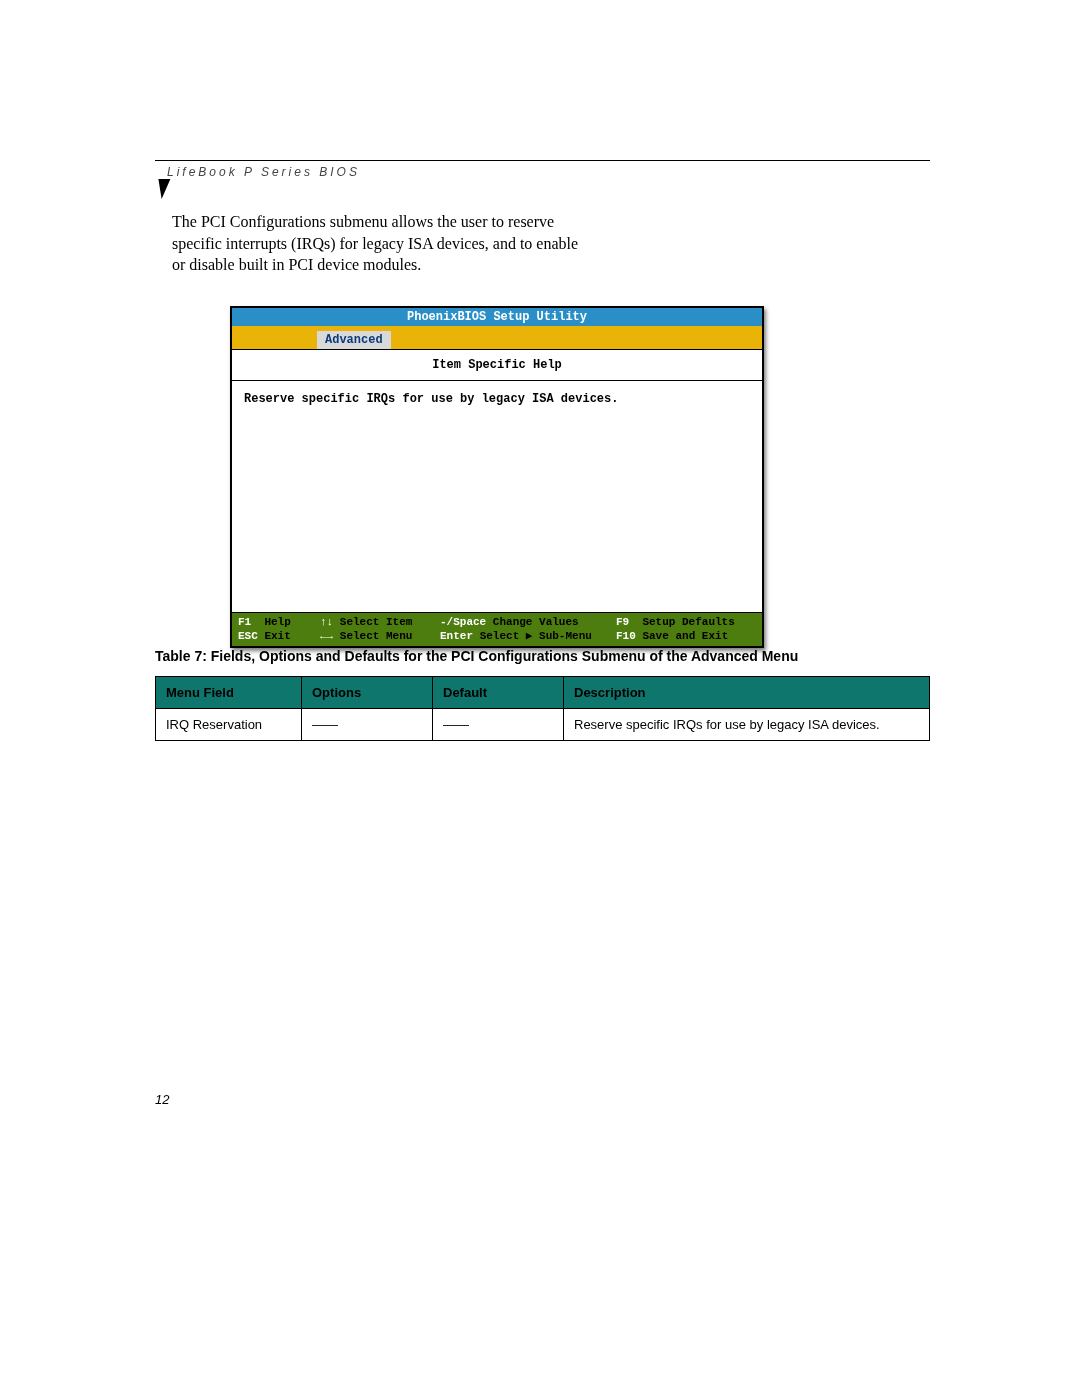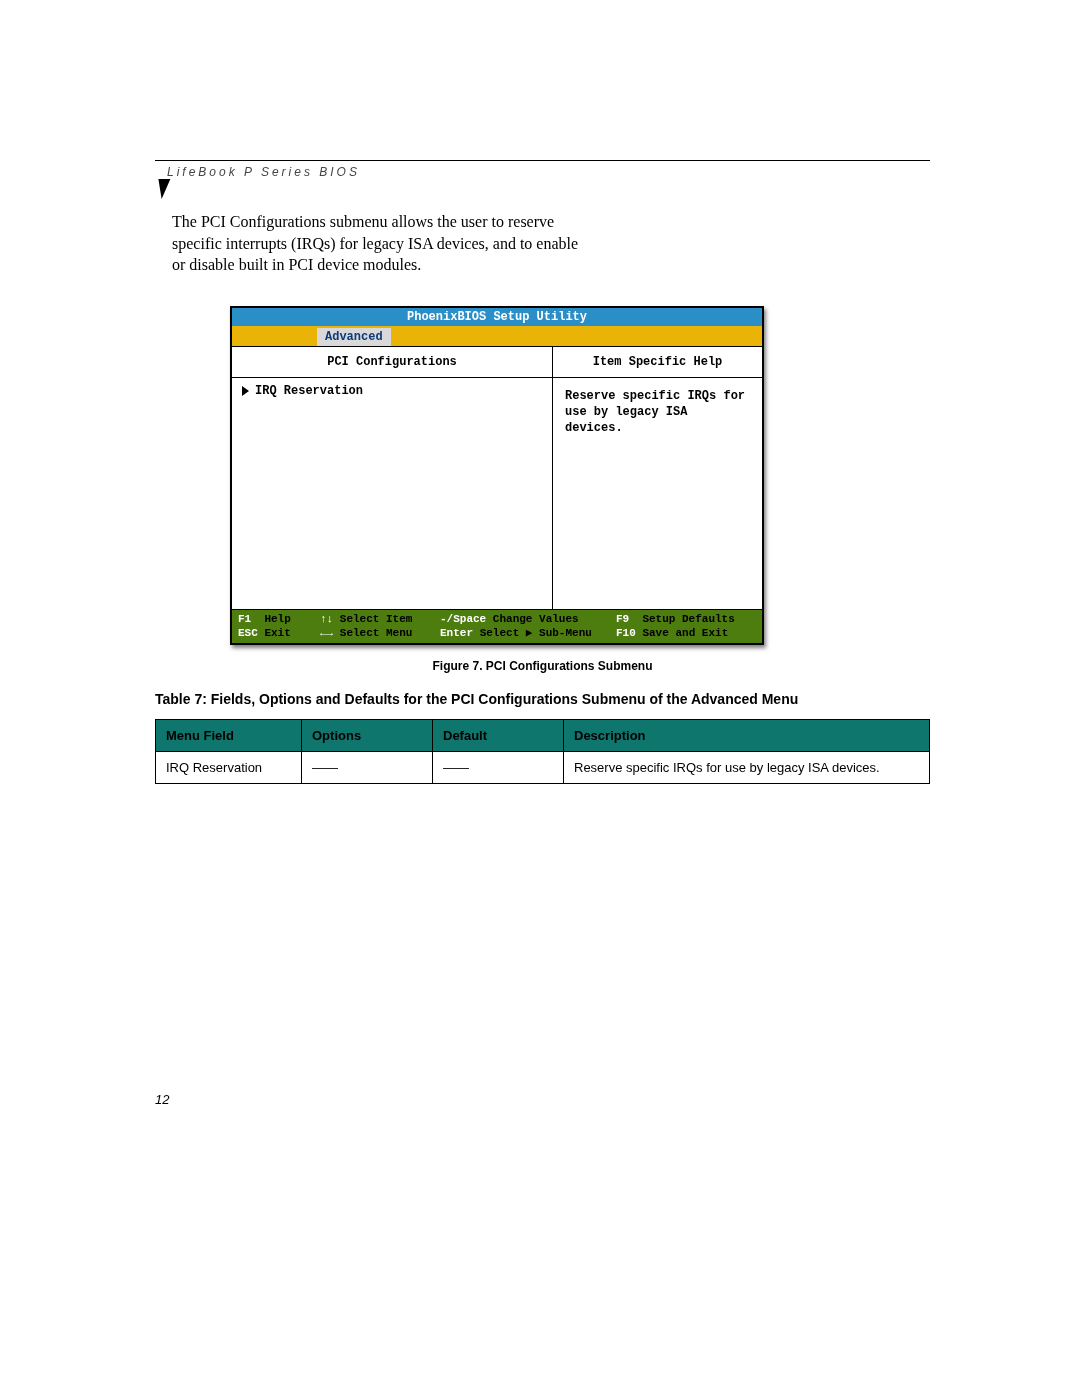--- a/index.html
+++ b/index.html
@@ -62,21 +62,21 @@
     font-family: 'Courier New', monospace;
     font-size: 12px;
     font-weight: bold;
     background: #fff;
   }
   .bios-title {
     background: #2a8fc7;
     color: #fff;
     text-align: center;
     padding: 2px 0;
-    border-bottom: 2px solid #eab308;
+    border-bottom: 5px solid #eab308;
   }
   .bios-tabs {
     background: #eab308;
     display: flex;
     border-bottom: 1px solid #000;
     height: 18px;
   }
   .tab-spacer { width: 85px; }
   .tab-active {
     background: #d9d9d9;
@@ -193,29 +193,20 @@
 
   <div class="body-text">The PCI Configurations submenu allows the user to reserve specific interrupts (IRQs) for legacy ISA devices, and to enable or disable built in PCI device modules.</div>
 
   <div class="bios-box">
     <div class="bios-title">PhoenixBIOS Setup Utility</div>
     <div class="bios-tabs">
       <div class="tab-spacer"></div>
       <div class="tab-active">Advanced</div>
     </div>
     <div class="bios-middle">
-      <div class="bios-left">
-        <div class="bios-left-head">PCI Configurations</div>
-        <div class="bios-left-body">
-          <div class="submenu-row">
-            <span class="tri-right"></span>
-            <span>IRQ Reservation</span>
-          </div>
-        </div>
-      </div>
       <div class="bios-right">
         <div class="bios-right-head">Item Specific Help</div>
         <div class="bios-right-body">Reserve specific IRQs for use by legacy ISA devices.</div>
       </div>
     </div>
     <div class="bios-footer">
       <div class="fk-row">
         <span class="fk-c1"><span class="fk-key">F1</span>  <span class="fk-lbl">Help</span></span>
         <span class="fk-c2"><span class="fk-key">↑↓</span> <span class="fk-lbl">Select Item</span></span>
         <span class="fk-c3"><span class="fk-key">-/Space</span> <span class="fk-lbl">Change Values</span></span>
@@ -223,21 +214,20 @@
       </div>
       <div class="fk-row">
         <span class="fk-c1"><span class="fk-key">ESC</span> <span class="fk-lbl">Exit</span></span>
         <span class="fk-c2"><span class="fk-key">←→</span> <span class="fk-lbl">Select Menu</span></span>
         <span class="fk-c3"><span class="fk-key">Enter</span> <span class="fk-lbl">Select ▶ Sub-Menu</span></span>
         <span class="fk-c4"><span class="fk-key">F10</span> <span class="fk-lbl">Save and Exit</span></span>
       </div>
     </div>
   </div>
 
-  <div class="figure-caption">Figure 7.  PCI Configurations Submenu</div>
   <div class="table-caption">Table 7: Fields, Options and Defaults for the PCI Configurations Submenu of the Advanced Menu</div>
 
   <table class="opts">
     <thead>
       <tr>
         <th style="width:125px">Menu Field</th>
         <th style="width:110px">Options</th>
         <th style="width:110px">Default</th>
         <th>Description</th>
       </tr>

